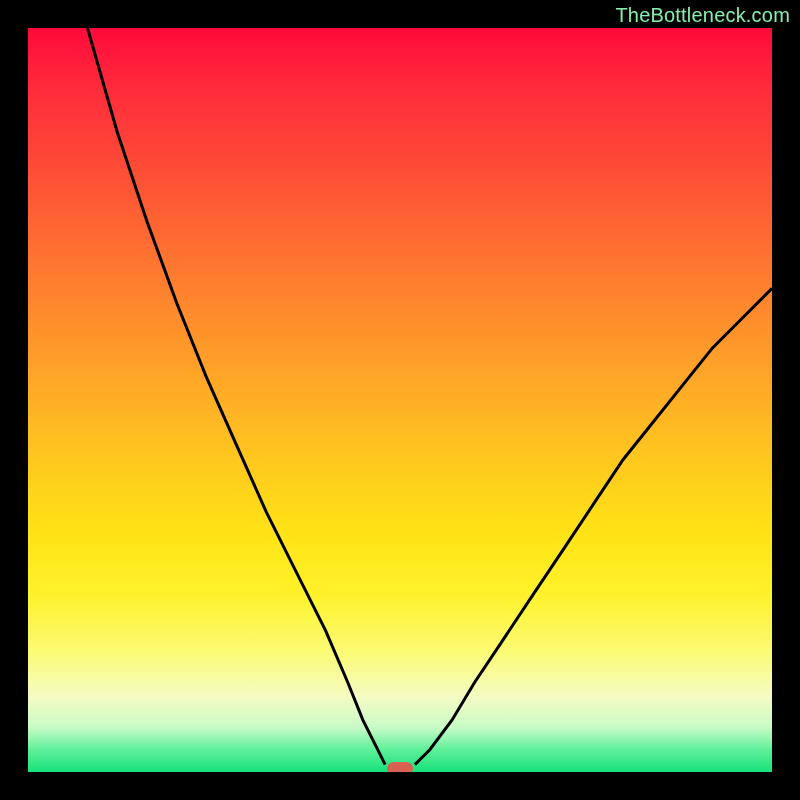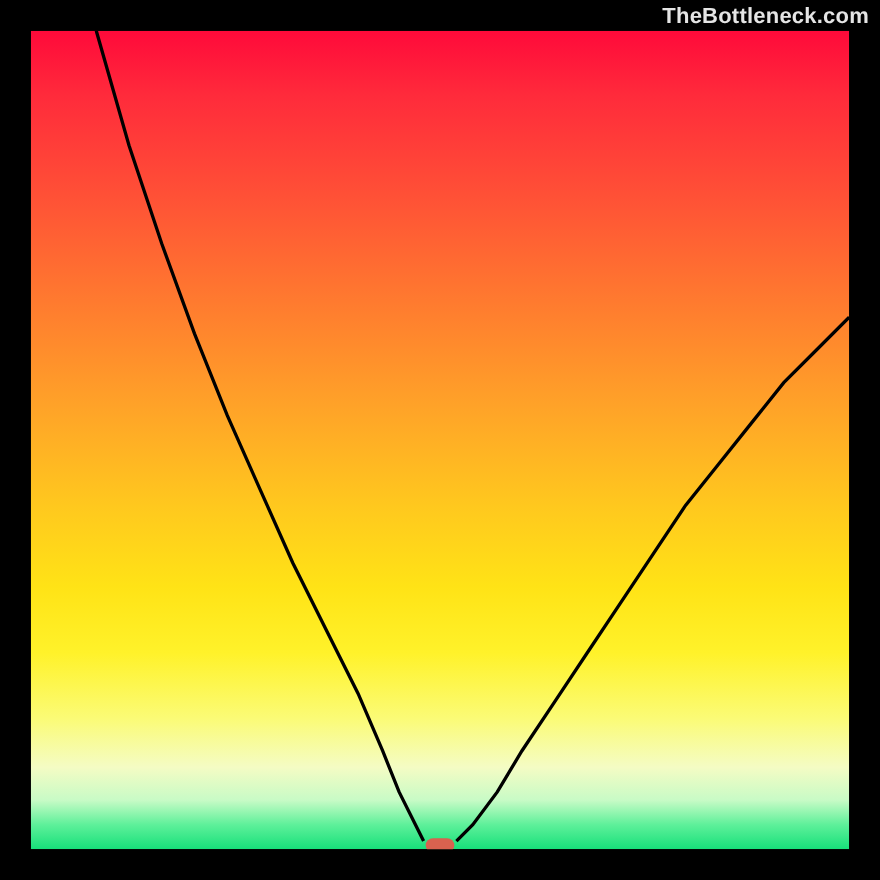--- a/index.html
+++ b/index.html
@@ -14,23 +14,23 @@
   .frame {
     position: relative;
     width: 800px;
     height: 800px;
     background: #000;
   }
   .watermark {
     position: absolute;
     top: 4px;
     right: 10px;
-    color: #e5e5e5;
+    color: #86efac;
     font-size: 20px;
-    font-weight: 700;
+    font-weight: 400;
     letter-spacing: 0.2px;
     z-index: 20;
   }
   .plot-area {
     position: absolute;
     left: 28px;
     top: 28px;
     width: 744px;
     height: 744px;
     overflow: hidden;

